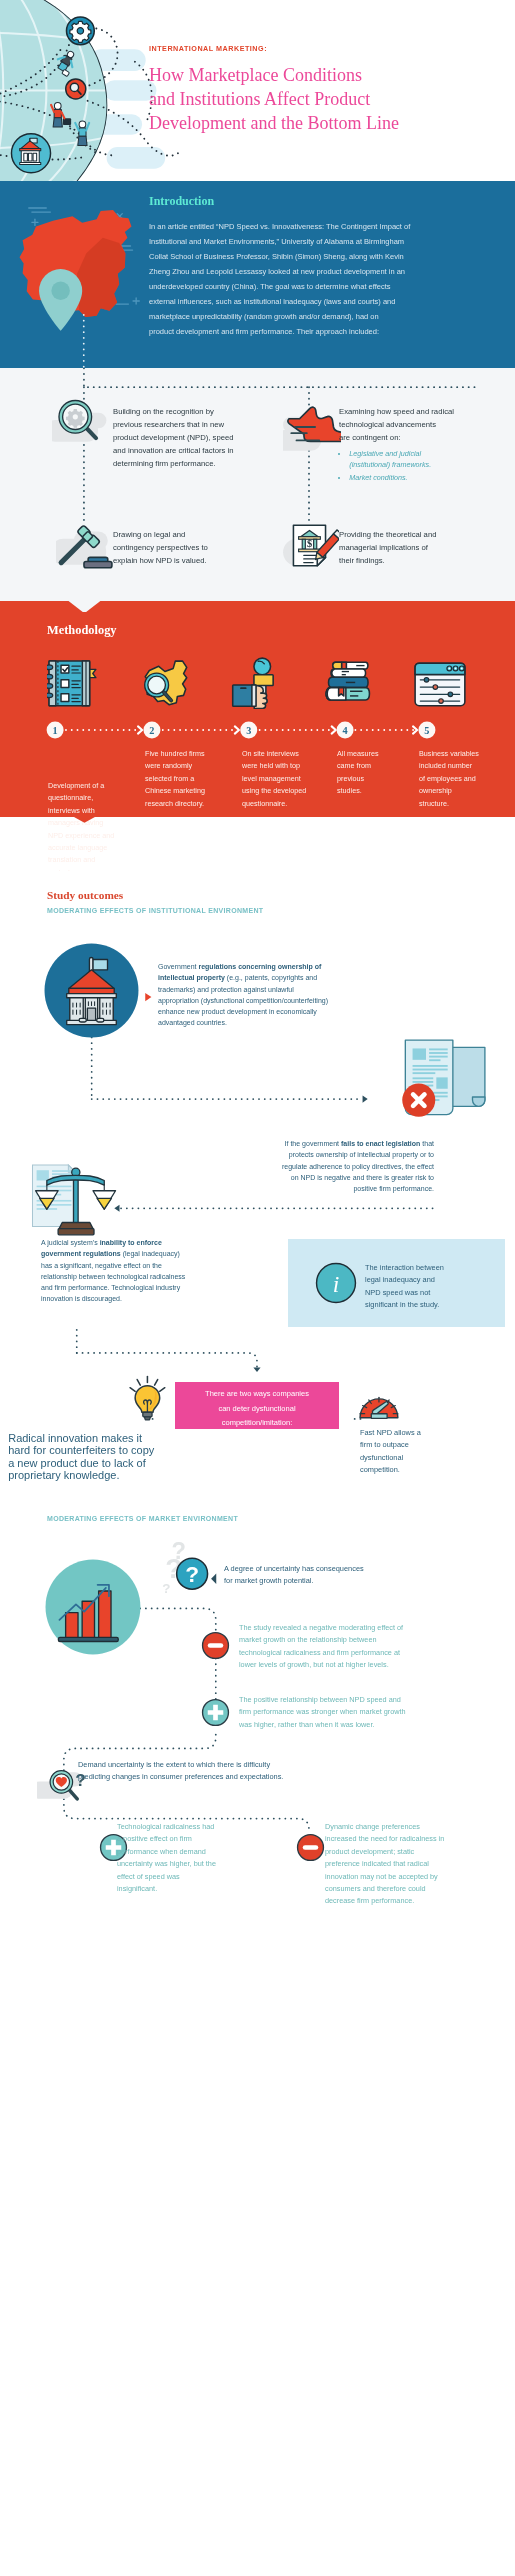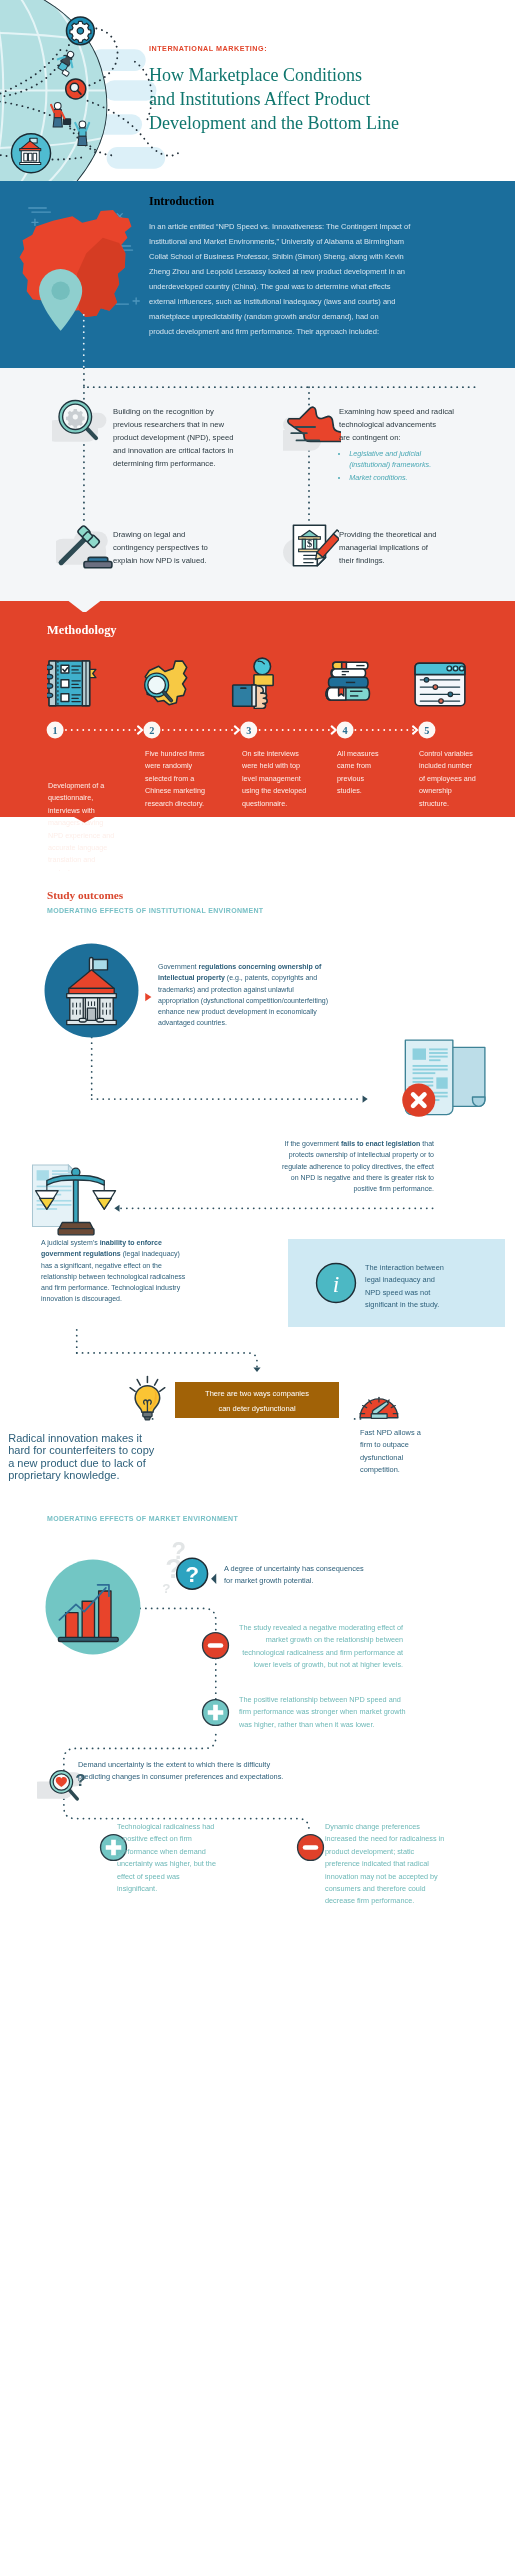--- a/index.html
+++ b/index.html
@@ -102,21 +102,21 @@
     <g transform="translate(160,265)">
       <circle cx="0" cy="-23" r="6.5" fill="#fff" stroke="#22303a" stroke-width="2"></circle>
       <path d="M-7,-16 h14 v16 h-14 Z" fill="#4fbcd1" stroke="#22303a" stroke-width="2" stroke-linejoin="round"></path>
       <path d="M-7,0 h14 l2,18 h-18 Z" fill="#3b6e8f" stroke="#22303a" stroke-width="2" stroke-linejoin="round"></path>
       <line x1="-7" y1="-11" x2="-14" y2="-26" stroke="#4fbcd1" stroke-width="4.2" stroke-linecap="round"></line>
       <line x1="7" y1="-11" x2="13" y2="-26" stroke="#4fbcd1" stroke-width="4.2" stroke-linecap="round"></line>
     </g>
   </svg>
   <div class="hero-text" style="position:absolute;left:149px;top:44px;">
     <div style="color:#e1442a;font-size:7.2px;font-weight:bold;letter-spacing:0.07em;">INTERNATIONAL MARKETING:</div>
-    <div style="margin-top:10.3px;font-family:'Liberation Serif',serif;color:#0f766e;font-size:18px;line-height:24px;">
+    <div style="margin-top:10.3px;font-family:'Liberation Serif',serif;color:#ec4899;font-size:18px;line-height:24px;">
       <div>How Marketplace Conditions</div>
       <div>and Institutions Affect Product</div>
       <div>Development and the Bottom Line</div>
     </div>
   </div>
 </div>
 
 <div class="sec intro" style="top:181px;height:187px;background:#1b6e9c;">
   <svg width="149" height="187" viewBox="0 0 290 363" style="position:absolute;left:0;top:0;">
     <g stroke="#4f96bd" stroke-width="2.6" stroke-linecap="round">
@@ -136,21 +136,21 @@
     </g>
     <path d="M103,77 L141,68 L160,81 L188,74 L196,58 L220,56 L232,70 L250,72 L256,88 L243,99 L248,110 L236,124 L244,140 L243,168 L229,180 L232,200 L222,219 L228,236 L213,252 L196,247 L188,262 L166,264 L154,251 L131,253 L120,240 L98,243 L86,232 L64,230 L52,214 L54,192 L44,179 L46,160 L38,148 L47,132 L44,115 L63,104 L70,88 Z" fill="#e8442b"></path>
     <path d="M200,110 L232,120 L244,140 L243,168 L229,180 L232,200 L222,219 L228,236 L213,252 L196,247 L188,262 L166,264 L154,251 L150,180 L168,140 Z" fill="#cf3a22" opacity="0.75"></path>
     <g>
       <path d="M118,171 a42,42 0 0 1 42,42 c0,30 -42,78 -42,78 c0,0 -42,-48 -42,-78 a42,42 0 0 1 42,-42 Z" fill="#8fcfce"></path>
       <circle cx="118" cy="213" r="18" fill="#74bebd"></circle>
     </g>
     <line x1="163" y1="260" x2="163" y2="363" stroke="#e9f3f8" stroke-width="3.4" stroke-linecap="round" stroke-dasharray="0.2 11"></line>
   </svg>
   <div style="position:absolute;left:149px;top:13.4px;width:309px;">
-    <div style="font-family:'Liberation Serif',serif;color:#000000;font-size:12px;font-weight:bold;">Introduction</div>
+    <div style="font-family:'Liberation Serif',serif;color:#5eead4;font-size:12px;font-weight:bold;">Introduction</div>
     <div style="margin-top:9.8px;color:#d6e5ef;font-size:7.5px;line-height:15px;">
       <div>In an article entitled “NPD Speed vs. Innovativeness: The Contingent Impact of</div>
       <div>Institutional and Market Environments,” University of Alabama at Birmingham</div>
       <div>Collat School of Business Professor, Shibin (Simon) Sheng, along with Kevin</div>
       <div>Zheng Zhou and Leopold Lessassy looked at new product development in an</div>
       <div>underdeveloped country (China). The goal was to determine what effects</div>
       <div>external influences, such as institutional inadequacy (laws and courts) and</div>
       <div>marketplace unpredictability (random growth and/or demand), had on</div>
       <div>product development and firm performance. Their approach included:</div>
     </div>
@@ -427,21 +427,21 @@
       <div>using the developed</div>
       <div>questionnaire.</div>
     </div>
     <div style="position:absolute;left:337px;width:77px;">
       <div>All measures</div>
       <div>came from</div>
       <div>previous</div>
       <div>studies.</div>
     </div>
     <div style="position:absolute;left:419px;width:82px;">
-      <div>Control variables</div>
+      <div>Business variables</div>
       <div>included number</div>
       <div>of employees and</div>
       <div>ownership</div>
       <div>structure.</div>
     </div>
   </div>
   <svg width="515" height="11.3" viewBox="0 0 1000 22" style="position:absolute;left:0;bottom:-8.2px;">
     <path d="M132,0 L194,0 L163,17 Z" fill="#e2432a"></path>
   </svg>
 </div>
@@ -603,21 +603,21 @@
       <text x="41" y="58" font-family="'Liberation Serif',serif" font-style="italic" font-size="46" fill="#fff" text-anchor="middle">i</text>
     </svg>
     <div style="position:absolute;left:77px;top:23px;color:#2d5f7a;font-size:7.4px;line-height:12.4px;">
       <div>The interaction between</div>
       <div>legal inadequacy and</div>
       <div>NPD speed was not</div>
       <div>significant in the study.</div>
     </div>
   </div>
 
-  <div style="position:absolute;left:175px;top:511px;width:164px;height:36px;background:#a16207;color:#fff;font-size:7.5px;line-height:14.4px;text-align:center;padding-top:5.2px;">
+  <div style="position:absolute;left:175px;top:511px;width:164px;height:47px;background:#ec4899;color:#fff;font-size:7.5px;line-height:14.4px;text-align:center;padding-top:5.2px;">
     <div>There are two ways companies</div>
     <div>can deter dysfunctional</div>
     <div>competition/imitation:</div>
   </div>
   <svg width="46" height="52" viewBox="0 0 90 100" style="position:absolute;left:128px;top:504px;">
     <g stroke="#2a3b44" stroke-width="3" stroke-linecap="round">
       <line x1="38" y1="2" x2="38" y2="14"></line>
       <line x1="18" y1="8" x2="24" y2="19"></line>
       <line x1="58" y1="8" x2="52" y2="19"></line>
       <line x1="4" y1="24" x2="14" y2="31"></line>
@@ -686,21 +686,21 @@
   </svg>
   <div style="position:absolute;left:224px;top:692px;color:#2d5f7a;font-size:7.4px;line-height:12.4px;">
     <div>A degree of uncertainty has consequences</div>
     <div>for market growth potential.</div>
   </div>
 
   <svg width="29" height="29" viewBox="0 0 56 56" style="position:absolute;left:201px;top:760px;">
     <circle cx="28" cy="28" r="25" fill="#e0412a" stroke="#2a3b44" stroke-width="2.6"></circle>
     <rect x="13" y="23.5" width="30" height="9" rx="4.5" fill="#fff"></rect>
   </svg>
-  <div style="position:absolute;left:239px;top:751px;color:#6fb9b8;font-size:7.3px;line-height:12.4px;text-align:right;">
+  <div style="position:absolute;left:239px;top:751px;color:#6fb9b8;font-size:7.3px;line-height:12.4px;">
     <div>The study revealed a negative moderating effect of</div>
     <div>market growth on the relationship between</div>
     <div>technological radicalness and firm performance at</div>
     <div>lower levels of growth, but not at higher levels.</div>
   </div>
 
   <svg width="29" height="29" viewBox="0 0 56 56" style="position:absolute;left:201px;top:827px;">
     <circle cx="28" cy="28" r="25" fill="#72c6c4" stroke="#2a3b44" stroke-width="2.6"></circle>
     <path d="M23.5,13 h9 v10.5 h10.5 v9 h-10.5 v10.5 h-9 v-10.5 h-10.5 v-9 h10.5 Z" fill="#fff"></path>
   </svg>

